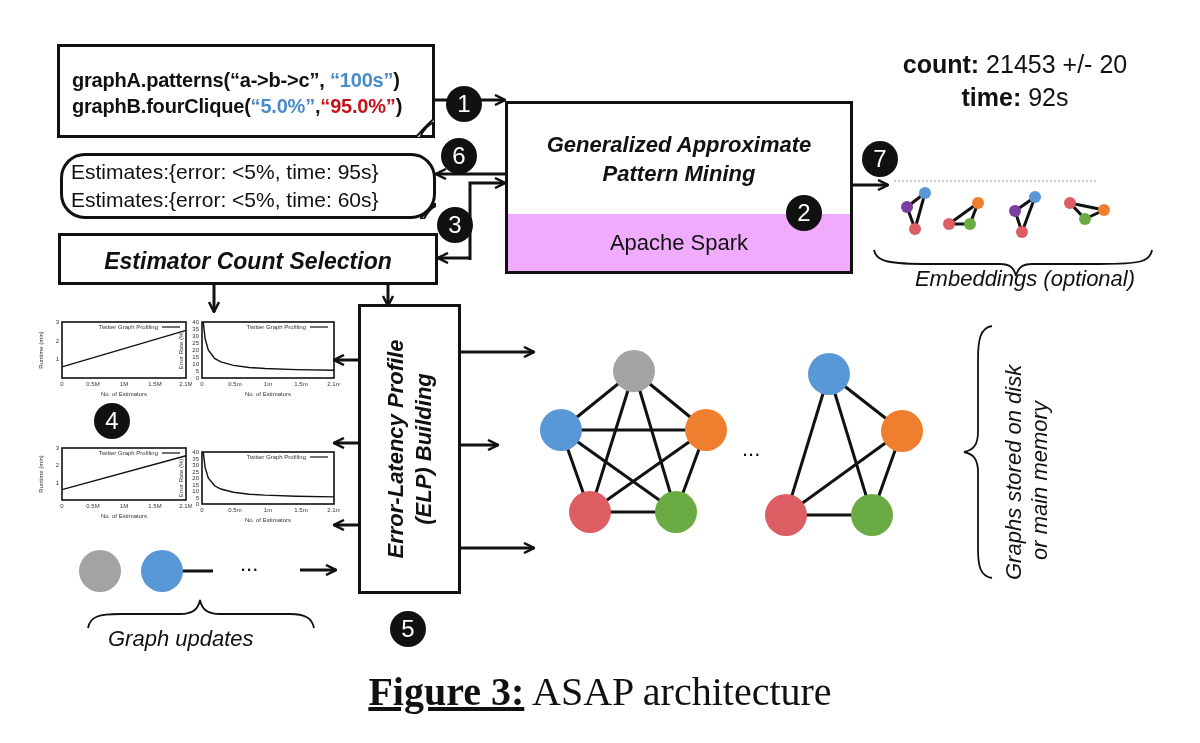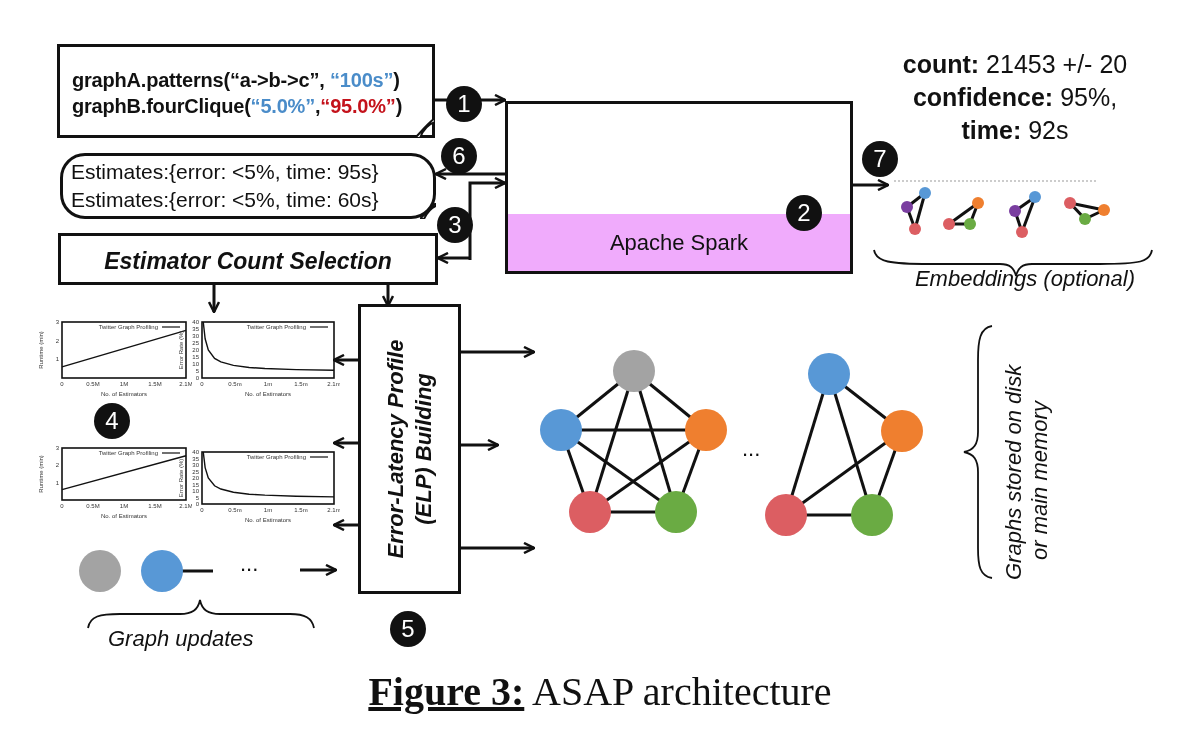--- a/index.html
+++ b/index.html
@@ -153,35 +153,38 @@
   <svg class="abs" style="right:-3px; bottom:-3px;" width="16" height="16">
     <path d="M16,0 L16,3 C11,5 7,10 4,16 L0,16 C5,11 10,5 16,0 Z" fill="#fff" stroke="#111" stroke-width="2"></path>
   </svg>
 </div>
 
 <div class="box" style="left:58px; top:233px; width:380px; height:52px;">
   <div class="title-ital" style="position:absolute; left:0; right:0; top:12px; text-align:center; font-size:23px;">Estimator Count Selection</div>
 </div>
 
 <div class="box" style="left:505px; top:101px; width:348px; height:173px;">
+  <div class="title-ital" style="position:absolute; left:0; right:0; top:26px; text-align:center; font-size:22px; line-height:29px;">
+    <div>Generalized Approximate</div>
+    <div>Pattern Mining</div>
+  </div>
   <div style="position:absolute; left:0; right:0; bottom:0; height:57px; background:#f0abfc;">
     <div style="text-align:center; font-size:22px; line-height:57px;">Apache Spark</div>
   </div>
 </div>
 
 <div class="box" style="left:358px; top:304px; width:103px; height:290px;">
   <div style="position:absolute; left:50%; top:50%; width:280px; transform:translate(-50%,-50%) rotate(-90deg); text-align:center; font-style:italic; font-weight:bold; font-size:22px; line-height:28px;">
     <div>Error-Latency Profile</div>
     <div>(ELP) Building</div>
   </div>
 </div>
 
 <div class="abs" style="left:880px; top:48px; width:270px; text-align:center; font-size:25px; line-height:33px;">
   <div><b>count:</b> <span>21453 +/- 20</span></div>
-  <div><b>confidence:</b> <span>95%,</span></div>
   <div><b>time:</b> <span>92s</span></div>
 </div>
 
 <div class="abs" style="left:880px; top:266px; width:290px; text-align:center; font-style:italic; font-size:22px;">Embeddings (optional)</div>
 <div class="abs" style="left:108px; top:626px; width:200px; text-align:left; font-style:italic; font-size:22px;">Graph updates</div>
 
 <div class="badge" style="left:446px; top:86px;">1</div>
 <div class="badge" style="left:786px; top:195px;">2</div>
 <div class="badge" style="left:437px; top:207px;">3</div>
 <div class="badge" style="left:94px; top:403px;">4</div>

